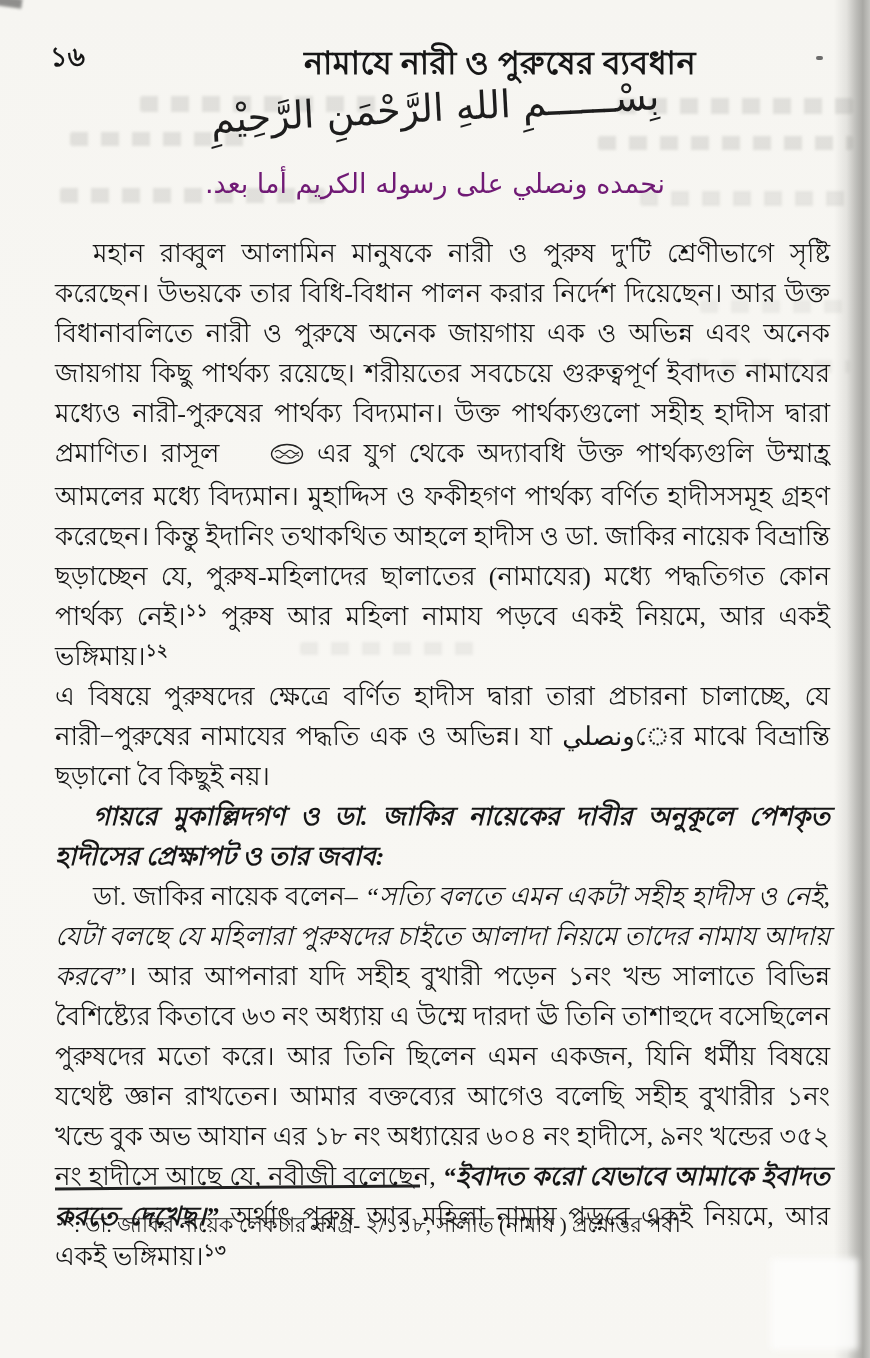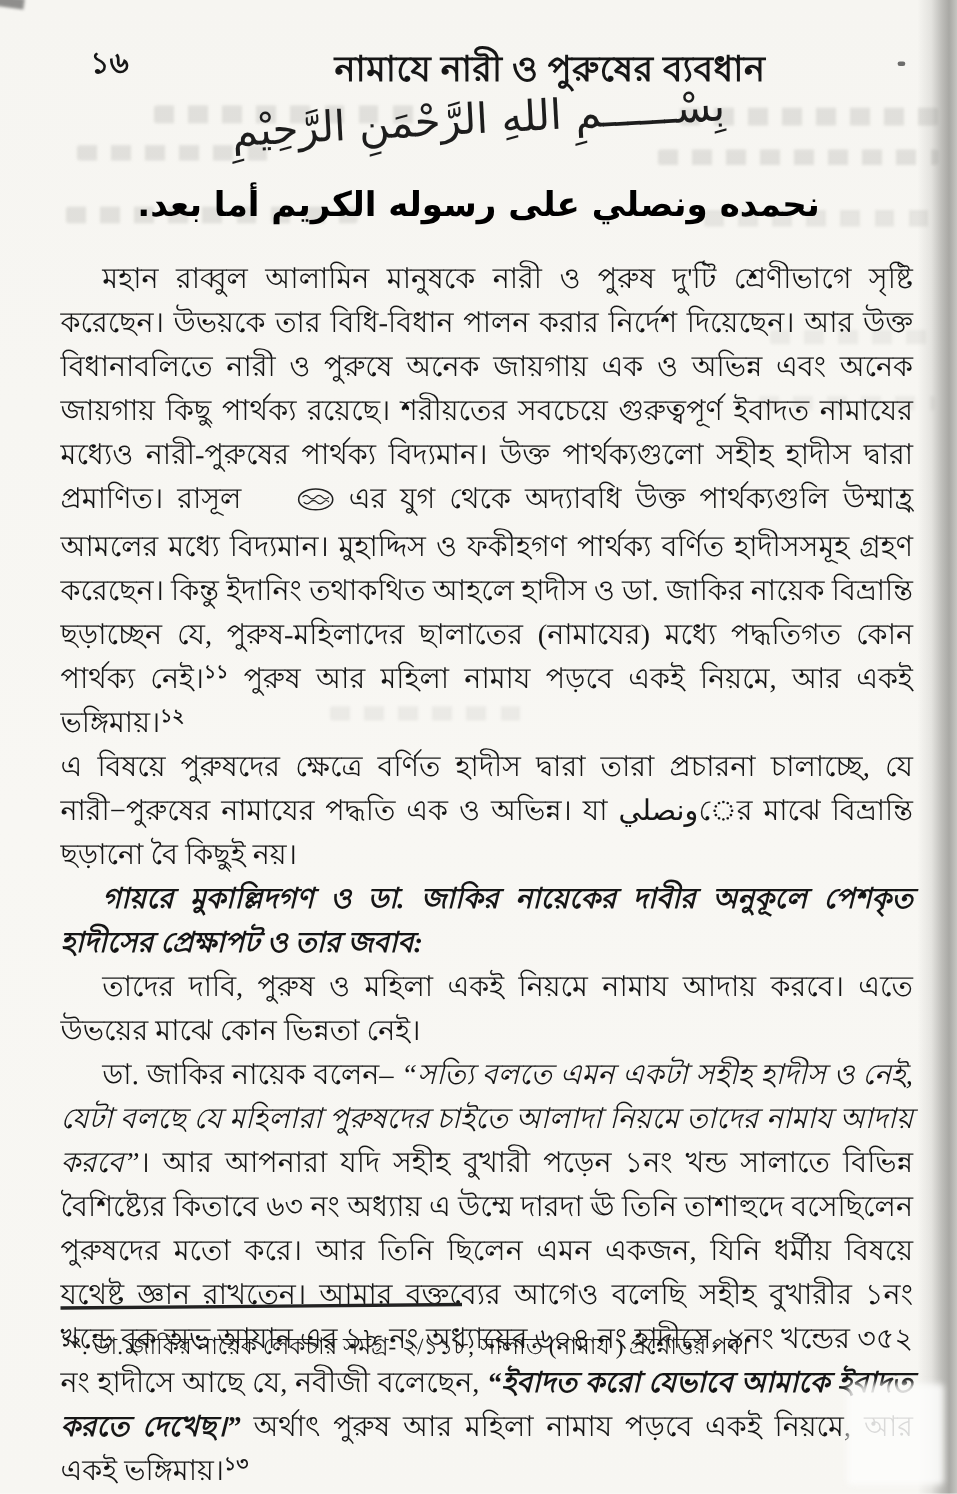--- a/index.html
+++ b/index.html
@@ -4,29 +4,29 @@
 <style>
   html,body{margin:0;padding:0;}
   body{
     width:870px;height:1358px;position:relative;overflow:hidden;
     background:linear-gradient(180deg,#f6f5f1 0%,#f8f7f3 55%,#f7f6f2 100%);
     font-family:"Liberation Serif","DejaVu Serif",serif;
     color:#161616;
   }
   .page{position:absolute;inset:0;}
   
-  .pageno{position:absolute;left:50px;top:36px;font-size:27px;font-weight:bold;margin-left:32px;}
+  .pageno{position:absolute;left:50px;top:36px;font-size:27px;font-weight:bold;}
   .header-title{position:absolute;left:160px;top:38px;width:680px;text-align:center;
     font-size:32px;font-weight:bold;letter-spacing:.5px;}
   
   .basmala{position:absolute;left:0;top:86px;width:100%;text-align:center;
     font-family:"DejaVu Sans",sans-serif;font-size:38px;direction:rtl;
     transform:rotate(-3deg);color:#1d1d1d;}
   .tahmid{position:absolute;left:0;top:168px;width:100%;text-align:center;
-    font-family:"DejaVu Sans",sans-serif;font-size:31px;font-weight:bold;direction:rtl;color:#000000;}
+    font-family:"DejaVu Sans",sans-serif;font-size:27px;font-weight:normal;direction:rtl;color:#701a75;}
   
   .body-text{position:absolute;left:55px;right:40px;top:234px;
     font-size:26px;line-height:40px;text-align:justify;}
   .body-text p{margin:0;}
   .indent{text-indent:38px;}
   .subhead{font-style:italic;font-weight:bold;}
   .q{font-style:italic;}
   .q.strong{font-weight:bold;}
   .sup{font-size:17px;vertical-align:9px;line-height:0;font-weight:bold;}
   .seal{display:inline-block;vertical-align:-3px;}
@@ -79,21 +79,20 @@
     <p class="indent"><span>মহান রাব্বুল আলামিন মানুষকে নারী ও পুরুষ দু'টি শ্রেণীভাগে সৃষ্টি করেছেন। উভয়কে তার বিধি-বিধান পালন করার নির্দেশ দিয়েছেন। আর উক্ত বিধানাবলিতে নারী ও পুরুষে অনেক জায়গায় এক ও অভিন্ন এবং অনেক জায়গায় কিছু পার্থক্য রয়েছে। শরীয়তের সবচেয়ে গুরুত্বপূর্ণ ইবাদত নামাযের মধ্যেও নারী-পুরুষের পার্থক্য বিদ্যমান। উক্ত পার্থক্যগুলো সহীহ হাদীস দ্বারা প্রমাণিত। রাসূল</span>
       <span class="seal"><svg width="34" height="22" viewBox="0 0 34 22">
             <ellipse cx="17" cy="11" rx="15.5" ry="9.5" fill="none" stroke="#222" stroke-width="1.4"></ellipse>
             <path d="M5 9 q3 -3.2 6 0 t6 0 t6 0 t6 0" fill="none" stroke="#222" stroke-width="1.1"></path>
             <path d="M6 13.5 q3 3 6 0 t6 0 t6 0 t5 0" fill="none" stroke="#222" stroke-width="1.1"></path>
           </svg></span>
       <span>এর যুগ থেকে অদ্যাবধি উক্ত পার্থক্যগুলি উম্মাহ্র আমলের মধ্যে বিদ্যমান। মুহাদ্দিস ও ফকীহগণ পার্থক্য বর্ণিত হাদীসসমূহ গ্রহণ করেছেন। কিন্তু ইদানিং তথাকথিত আহলে হাদীস ও ডা. জাকির নায়েক বিভ্রান্তি ছড়াচ্ছেন যে, পুরুষ-মহিলাদের ছালাতের (নামাযের) মধ্যে পদ্ধতিগত কোন পার্থক্য নেই।</span><span class="sup">১১</span>
       <span>পুরুষ আর মহিলা নামায পড়বে একই নিয়মে, আর একই ভঙ্গিমায়।</span><span class="sup">১২</span></p>
     <p>এ বিষয়ে পুরুষদের ক্ষেত্রে বর্ণিত হাদীস দ্বারা তারা প্রচারনা চালাচ্ছে, যে নারী−পুরুষের নামাযের পদ্ধতি এক ও অভিন্ন। যা ونصليের মাঝে বিভ্রান্তি ছড়ানো বৈ কিছুই নয়।</p>
     <p class="indent subhead">গায়রে মুকাল্লিদগণ ও ডা. জাকির নায়েকের দাবীর অনুকূলে পেশকৃত হাদীসের প্রেক্ষাপট ও তার জবাব:</p>
-    <p class="indent">তাদের দাবি, পুরুষ ও মহিলা একই নিয়মে নামায আদায় করবে। এতে উভয়ের মাঝে কোন ভিন্নতা নেই।</p>
     <p class="indent"><span>ডা. জাকির নায়েক বলেন–</span>
       <span class="q">“সত্যি বলতে এমন একটা সহীহ হাদীস ও নেই, যেটা বলছে যে মহিলারা পুরুষদের চাইতে আলাদা নিয়মে তাদের নামায আদায় করবে”</span><span>। আর আপনারা যদি সহীহ বুখারী পড়েন ১নং খন্ড সালাতে বিভিন্ন বৈশিষ্ট্যের কিতাবে ৬৩ নং অধ্যায় এ উম্মে দারদা ঊ তিনি তাশাহুদে বসেছিলেন পুরুষদের মতো করে। আর তিনি ছিলেন এমন একজন, যিনি ধর্মীয় বিষয়ে যথেষ্ট জ্ঞান রাখতেন। আমার বক্তব্যের আগেও বলেছি সহীহ বুখারীর ১নং খন্ডে বুক অভ আযান এর ১৮ নং অধ্যায়ের ৬০৪ নং হাদীসে, ৯নং খন্ডের ৩৫২ নং হাদীসে আছে যে, নবীজী বলেছেন,</span>
       <span class="q strong">“ইবাদত করো যেভাবে আমাকে ইবাদত করতে দেখেছ।”</span>
       <span>অর্থাৎ পুরুষ আর মহিলা নামায পড়বে একই নিয়মে, আর একই ভঙ্গিমায়।</span><span class="sup">১৩</span></p>
   </div>
 
   <div class="fn-rule"></div>
   <div class="footnotes">
     <div class="fn"><span class="fnm">১২</span><span>. ডা. জাকির নায়েক লেকচার সমগ্র- ২/১১৮, সালাত (নামায ) প্রশ্নোত্তর পর্ব।</span></div>
   </div>

